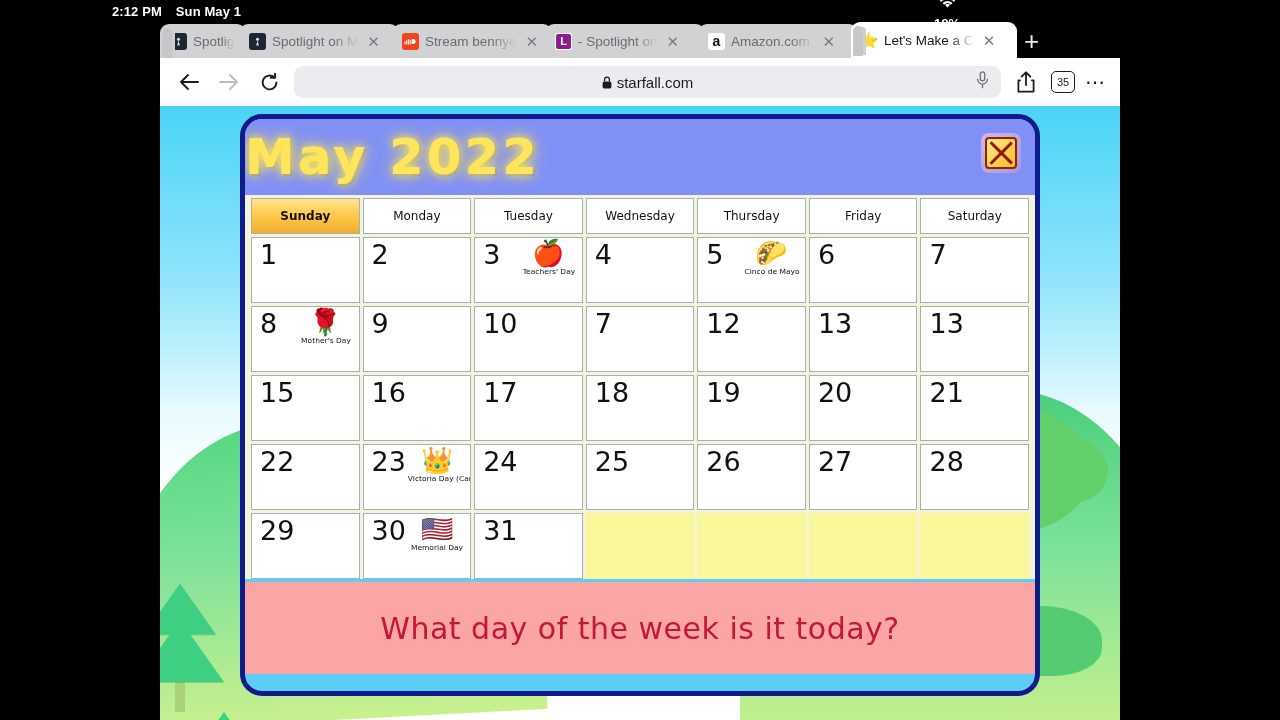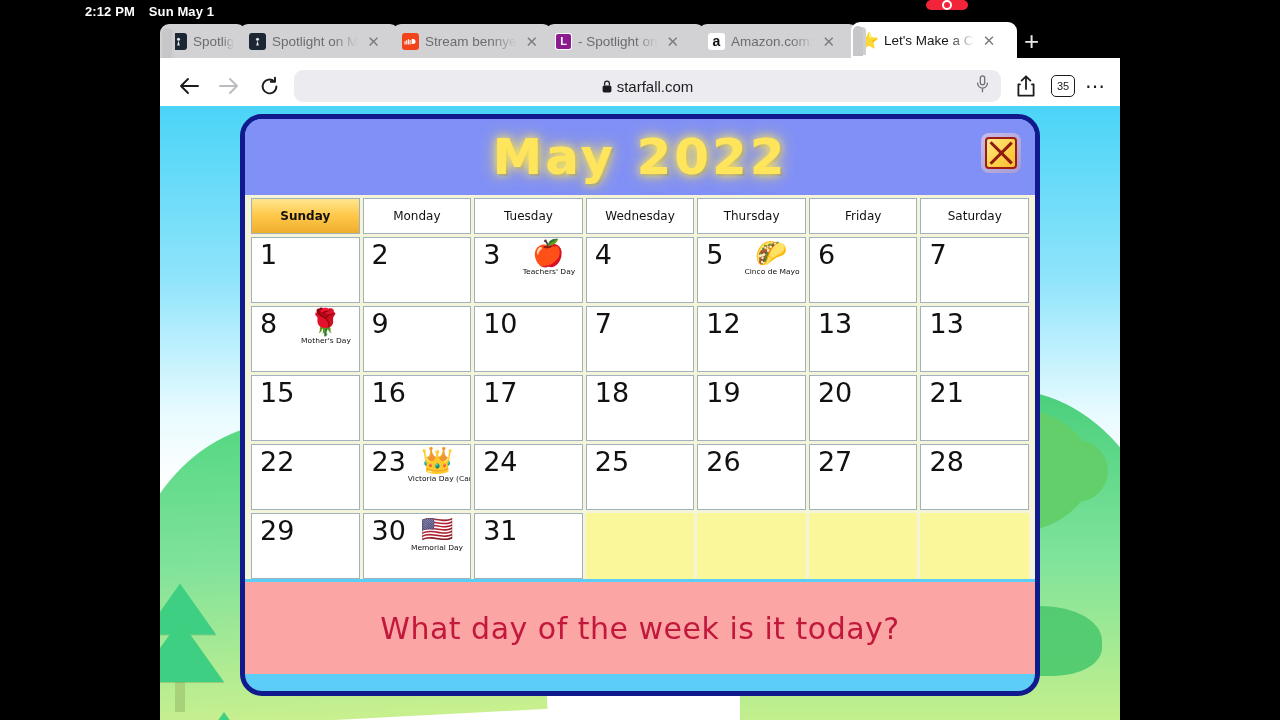--- a/index.html
+++ b/index.html
@@ -20,21 +20,22 @@
   }
 
   
   .status-bar {
     position: absolute;
     top: 0; left: 0;
     width: 1140px;
     height: 22px;
     background: #000;
     display: flex;
-    padding: 0 12px 0 85px;
+    align-items: center;
+    padding: 0 12px 0 112px;
     color: #fff;
   }
   .status-left { display: flex; align-items: center; gap: 14px; font-size: 13px; font-weight: bold; letter-spacing: .1px;}
   .status-right { margin-left: auto; display: flex; align-items: center; gap: 7px; padding-right: 160px; flex-direction: column;}
   .rec-pill {
     width: 42px; height: 17px;
     background: #f1243a;
     border-radius: 9px;
     display: flex; align-items: center; justify-content: center;
   }
@@ -150,21 +151,21 @@
     font-weight: 200;
     line-height: 1;
     padding-bottom: 4px;
   }
 
   
   .toolbar {
     position: absolute;
     top: 58px; left: 160px;
     width: 960px;
-    height: 56px;
+    height: 48px;
     background: #fff;
     display: flex;
     align-items: center;
     padding: 0 14px;
     gap: 10px;
   }
   .nav-btn {
     width: 30px; height: 30px;
     display: flex; align-items: center; justify-content: center;
     color: #1c1c1e;
@@ -298,21 +299,20 @@
     border: 5px solid #101a8c;
     border-radius: 22px;
     overflow: hidden;
   }
   .cal-header {
     position: relative;
     height: 76px;
     background: #8190f7;
     display: flex;
     align-items: center;
-    justify-content: center;
   }
   .cal-title {
     font-family: "DejaVu Sans", sans-serif;
     font-size: 50px;
     font-weight: bold;
     color: #ffe55c;
     letter-spacing: 3px;
     text-shadow:
       0 0 10px rgba(255,235,90,.95),
       0 0 18px rgba(255,225,70,.75),

